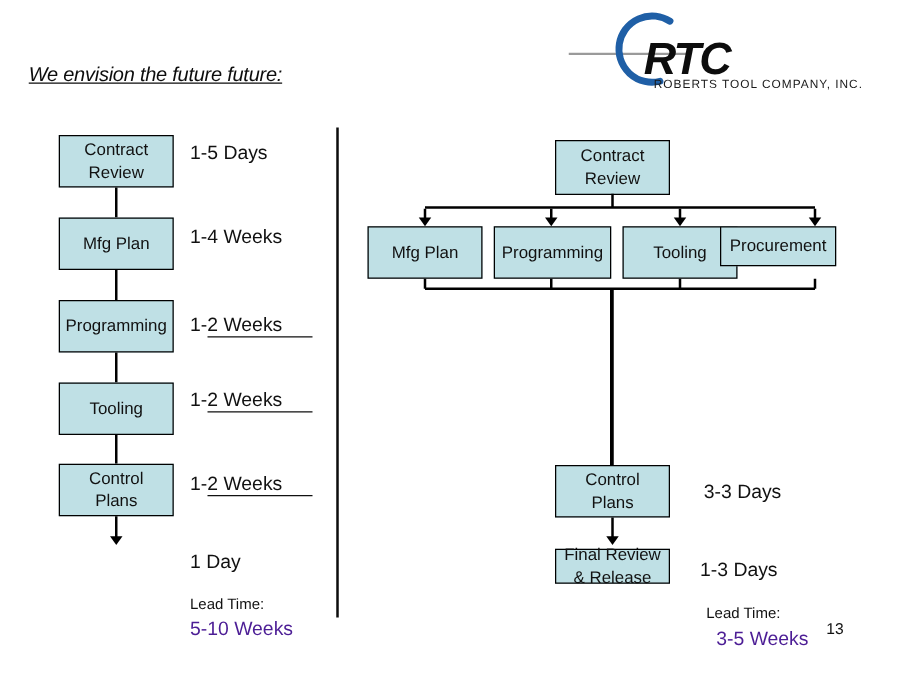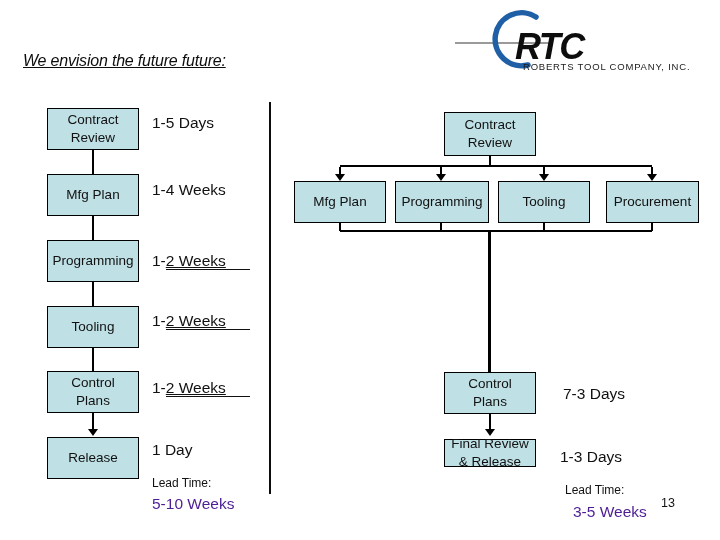--- a/index.html
+++ b/index.html
@@ -16,21 +16,21 @@
             display:flex;align-items:center;justify-content:center;text-align:center;
             font-size:13.5px;line-height:1.3;color:#111;}
   .flow-box span{white-space:pre-line;}
   .vline{position:absolute;width:2px;background:#000;}
   .vline-thick{position:absolute;width:3px;background:#000;}
   .hline{position:absolute;height:2px;background:#000;}
   .arrowhead{position:absolute;width:0;height:0;
              border-left:5px solid transparent;border-right:5px solid transparent;
              border-top:7px solid #000;}
   .duration{position:absolute;font-size:15.5px;white-space:nowrap;color:#111;}
-  .u-ext{border-bottom:1.5px solid #111;padding-right:24px;text-decoration:underline;}
+  .u-ext{border-bottom:1.5px solid #111;padding-right:24px;}
   .lead-label{position:absolute;font-size:12px;white-space:nowrap;color:#111;}
   .lead-value{position:absolute;font-size:15.5px;white-space:nowrap;color:#4c1d95;}
   .page-num{position:absolute;left:661px;top:496px;font-size:12.5px;color:#111;text-align:right;}
 </style>
 </head>
 <body>
 
 <div class="slide">
 
   <div class="title">We envision the future future:</div>
@@ -65,23 +65,20 @@
   </div>
   <div class="vline" style="left:92px;top:348px;height:23px"></div>
 
   <div class="flow-box" style="left:47px;top:371px;height:42px">
     <span>Control
 Plans</span>
   </div>
   <div class="vline" style="left:92px;top:413px;height:17px"></div>
   <div class="arrowhead" style="left:88px;top:429px"></div>
 
-  <div class="flow-box" style="left:47px;top:437px;height:42px">
-    <span>Release</span>
-  </div>
 
   <div class="duration" style="left:152px;top:114px">
     <span>1-5 Days</span>
   </div>
   <div class="duration" style="left:152px;top:181px">
     <span>1-4 Weeks</span>
   </div>
   <div class="duration" style="left:152px;top:252px">
     <span>1-</span><span class="u-ext">2 Weeks</span>
   </div>
@@ -115,37 +112,37 @@
 
   <div class="flow-box" style="left:294px;top:181px;height:42px;width:92px">
     <span>Mfg Plan</span>
   </div>
   <div class="flow-box" style="left:395px;top:181px;height:42px;width:94px">
     <span>Programming</span>
   </div>
   <div class="flow-box" style="left:498px;top:181px;height:42px;width:92px">
     <span>Tooling</span>
   </div>
-  <div class="flow-box" style="left:606px;top:181px;height:42px;width:93px">
+  <div class="flow-box" style="left:576px;top:181px;height:32px;width:93px">
     <span>Procurement</span>
   </div>
 
   <div class="vline" style="left:339px;top:223px;height:8px"></div>
   <div class="vline" style="left:440px;top:223px;height:8px"></div>
   <div class="vline" style="left:543px;top:223px;height:8px"></div>
   <div class="vline" style="left:651px;top:223px;height:8px"></div>
   <div class="hline" style="left:340px;top:230px;width:312px"></div>
   <div class="vline-thick" style="left:488px;top:231px;height:141px"></div>
 
   <div class="flow-box" style="left:444px;top:372px;height:42px">
     <span>Control
 Plans</span>
   </div>
   <div class="duration" style="left:563px;top:385px">
-    <span>7-3 Days</span>
+    <span>3-3 Days</span>
   </div>
 
   <div class="vline" style="left:489px;top:414px;height:16px"></div>
   <div class="arrowhead" style="left:485px;top:429px"></div>
 
   <div class="flow-box" style="left:444px;top:439px;height:28px">
     <span>Final Review
 &amp; Release</span>
   </div>
   <div class="duration" style="left:560px;top:448px">

